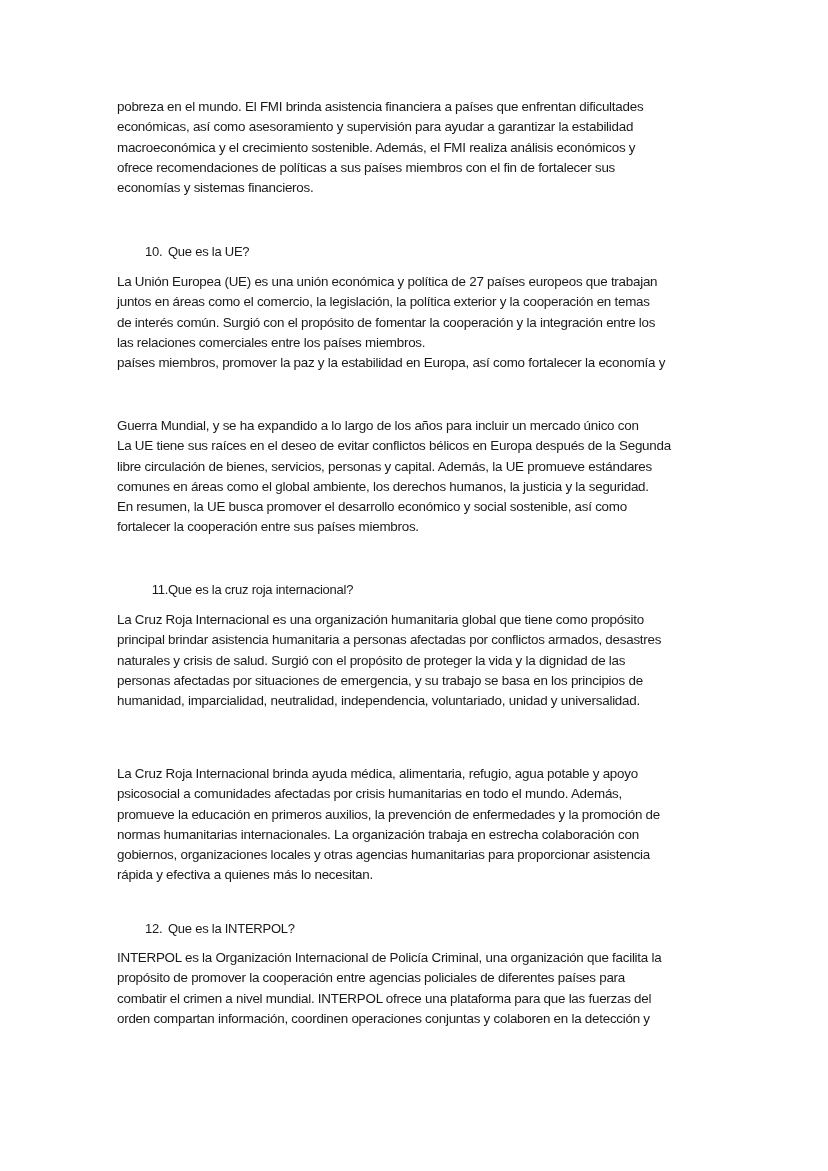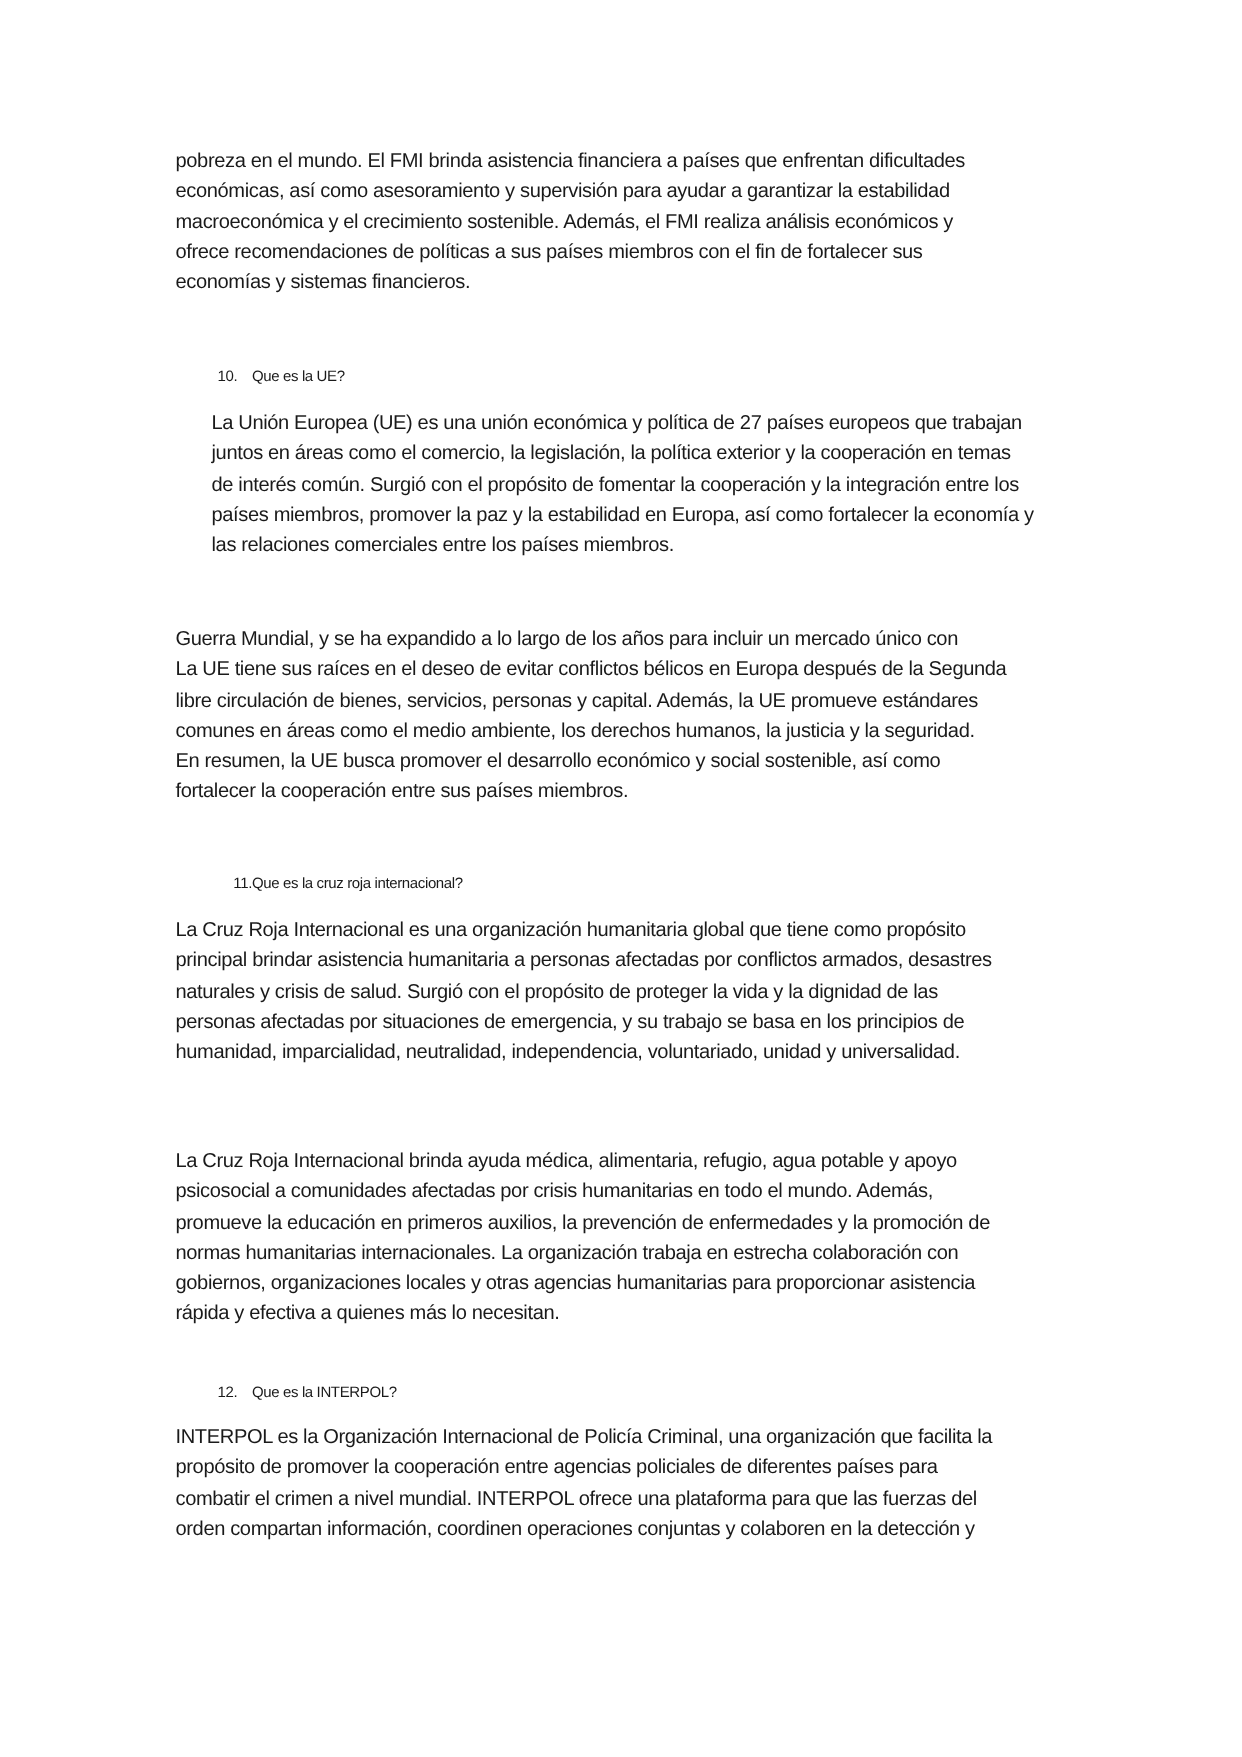--- a/index.html
+++ b/index.html
@@ -33,21 +33,21 @@
       line-height: 20.3px;
       font-size: 13.4px;
       letter-spacing: -0.25px;
       white-space: nowrap;
     }
     .heading {
       position: absolute;
       left: 145px;
       height: 20px;
       line-height: 20px;
-      font-size: 10px;
+      font-size: 13px;
       letter-spacing: -0.25px;
       white-space: nowrap;
     }
     .heading .num {
       display: inline-block;
       width: 23px;
     }
   </style>
 </head>
 <body>
@@ -59,33 +59,33 @@
     <span class="line">económicas, así como asesoramiento y supervisión para ayudar a garantizar la estabilidad</span>
     <span class="line">macroeconómica y el crecimiento sostenible. Además, el FMI realiza análisis económicos y</span>
     <span class="line">ofrece recomendaciones de políticas a sus países miembros con el fin de fortalecer sus</span>
     <span class="line">economías y sistemas financieros.</span>
   </div>
 
   <div class="heading" style="top:242px;">
     <span class="num">10.</span><span>Que es la UE?</span>
   </div>
 
-  <div class="block" style="top:272px;margin-left:24px;">
+  <div class="block" style="top:272px;">
     <span class="line">La Unión Europea (UE) es una unión económica y política de 27 países europeos que trabajan</span>
     <span class="line">juntos en áreas como el comercio, la legislación, la política exterior y la cooperación en temas</span>
     <span class="line">de interés común. Surgió con el propósito de fomentar la cooperación y la integración entre los</span>
+    <span class="line">las relaciones comerciales entre los países miembros.</span>
     <span class="line">países miembros, promover la paz y la estabilidad en Europa, así como fortalecer la economía y</span>
-    <span class="line">las relaciones comerciales entre los países miembros.</span>
   </div>
 
   <div class="block" style="top:416px;">
     <span class="line">Guerra Mundial, y se ha expandido a lo largo de los años para incluir un mercado único con</span>
     <span class="line">La UE tiene sus raíces en el deseo de evitar conflictos bélicos en Europa después de la Segunda</span>
     <span class="line">libre circulación de bienes, servicios, personas y capital. Además, la UE promueve estándares</span>
-    <span class="line">comunes en áreas como el medio ambiente, los derechos humanos, la justicia y la seguridad.</span>
+    <span class="line">comunes en áreas como el global ambiente, los derechos humanos, la justicia y la seguridad.</span>
     <span class="line">En resumen, la UE busca promover el desarrollo económico y social sostenible, así como</span>
     <span class="line">fortalecer la cooperación entre sus países miembros.</span>
   </div>
 
   <div class="heading" style="top:580px;text-align:right;">
     <span class="num">11.</span><span>Que es la cruz roja internacional?</span>
   </div>
 
   <div class="block" style="top:610px;">
     <span class="line">La Cruz Roja Internacional es una organización humanitaria global que tiene como propósito</span>

